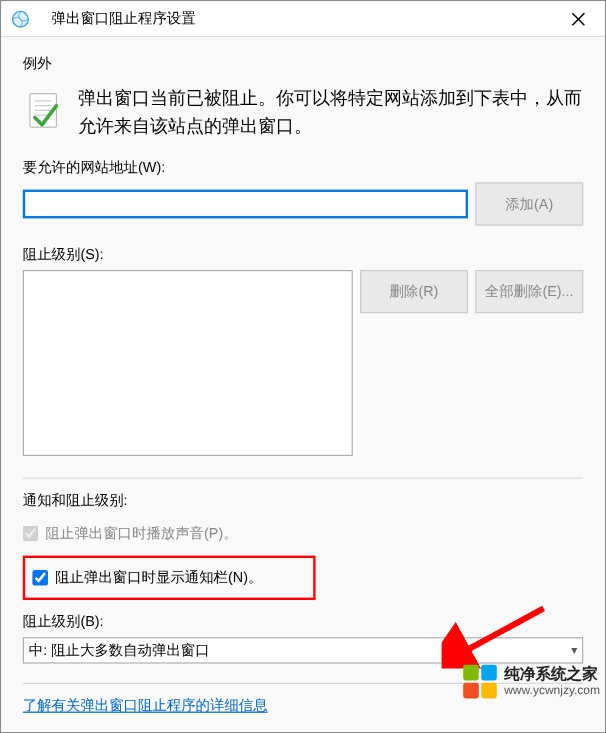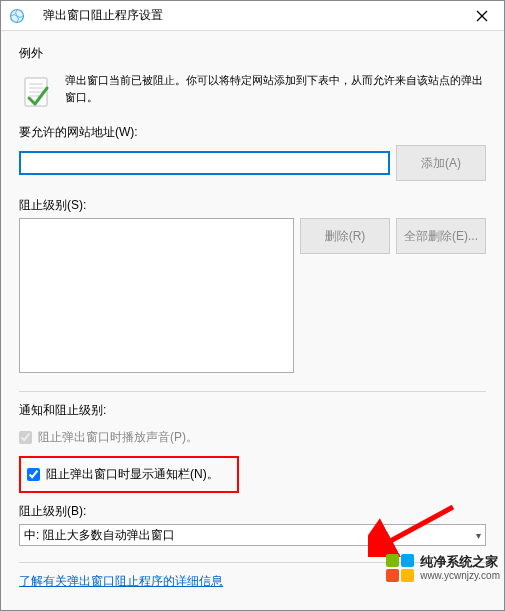--- a/index.html
+++ b/index.html
@@ -70,21 +70,21 @@
       width: 36px;
       height: 36px;
       margin-right: 10px;
       margin-top: 2px;
       display: flex;
       align-items: center;
       justify-content: center;
       flex-shrink: 0;
     }
     .intro-text {
-      font-size: 11px;
+      font-size: 15px;
       color: #000;
       line-height: 1.5;
     }
     .field-label {
       font-size: 12px;
       color: #000;
       margin-bottom: 4px;
     }
     .input-row {
       display: flex;
@@ -143,21 +143,21 @@
     .checkbox-row input[type="checkbox"] {
       width: 13px;
       height: 13px;
     }
     .checkbox-row.disabled input[type="checkbox"] { accent-color: #aaa; }
     .highlight-box {
       border: 2.5px solid #ff0000;
       padding: 4px 6px;
       margin: 6px 0 10px 0;
       display: inline-block;
-      width: 220px;
+      width: 244px;
     }
     .select-row {
       margin: 4px 0 16px 0;
     }
     .select {
       width: 100%;
       height: 22px;
       font-size: 12px;
       font-family: inherit;
       border: 1px solid #adadad;

